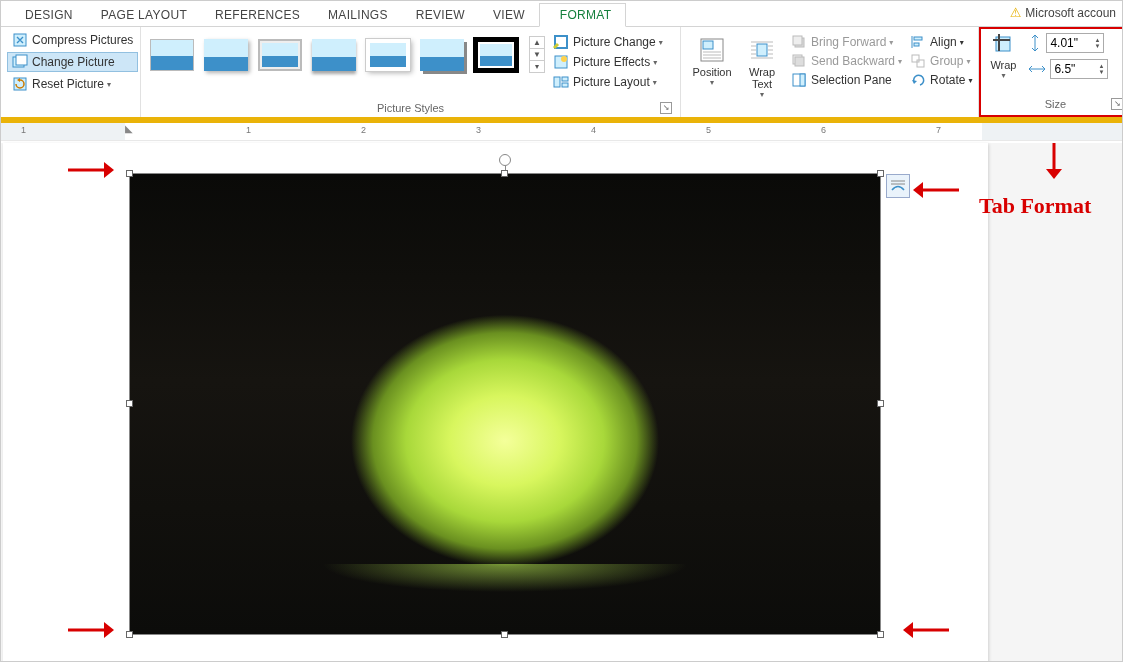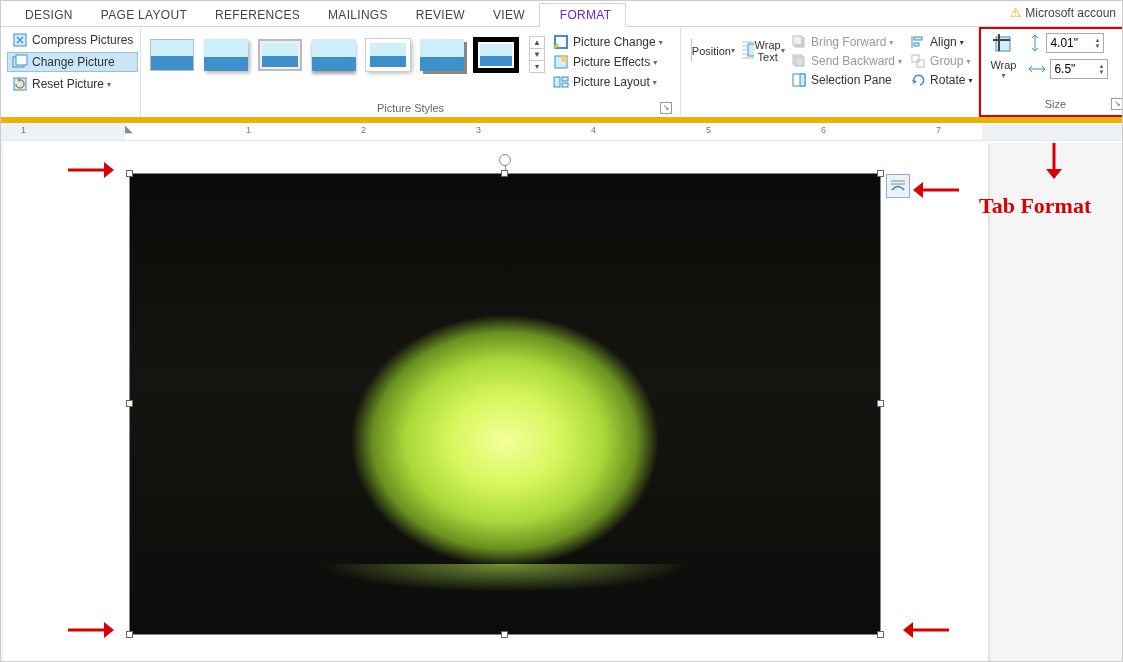--- a/index.html
+++ b/index.html
@@ -1,21 +1,21 @@
 <!DOCTYPE html>
 <html><head>
 <meta charset="utf-8">
 <style>
   * { box-sizing: border-box; margin: 0; padding: 0; font-family: "Segoe UI", Tahoma, sans-serif; }
   body { background: #fff; width: 1123px; height: 662px; overflow: hidden; position: relative; border:1px solid #ccc;}
   
   
   .tabs { display:flex; align-items:flex-end; height:26px; border-bottom:1px solid #d4d4d4; padding-left:10px; background:#fff;}
   .tab { font-size:12px; color:#444; padding:4px 14px 4px 14px; cursor:pointer; letter-spacing:0.3px;}
-  .tab.active { color:#6d28d9; border:1px solid #d4d4d4; border-bottom:1px solid #fff; margin-bottom:-1px; background:#fff;padding-left:20px;}
+  .tab.active { color:#15803d; border:1px solid #d4d4d4; border-bottom:1px solid #fff; margin-bottom:-1px; background:#fff;padding-left:20px;}
   .account { position:absolute; right:6px; top:4px; font-size:12px; color:#444; display:flex; align-items:center;}
   .account .warn{ color:#e6b000; margin-right:4px; font-size:13px;}
   
   
   .ribbon { display:flex; height:96px; border-bottom:6px solid #eab308; background:#fff;}
   .group { border-right:1px solid #e1e1e1; display:flex; flex-direction:column; justify-content:space-between; padding:3px 6px 0 6px;}
   .group-body { display:flex; align-items:flex-start; flex:1;}
   .group-label { text-align:center; font-size:11px; color:#666; padding:2px 0 3px 0; position:relative;}
   .group-label .launcher { position:absolute; right:2px; bottom:3px; width:12px; height:12px; border:1px solid #999; font-size:8px; line-height:10px; text-align:center; color:#666;}
   
@@ -39,21 +39,21 @@
   .thumb7 .thumb-inner{ border:5px solid #000; box-shadow:0 0 0 2px #fff inset; width:46px; height:36px;}
   .gal-more { width:16px; display:flex; flex-direction:column; border:1px solid #ccc; margin-left:2px;}
   .gal-more div{ flex:1; text-align:center; font-size:8px; border-bottom:1px solid #ccc; line-height:11px; color:#555;}
   .gal-more div:last-child{border:none;}
   .pic-opts { display:flex; flex-direction:column; gap:4px; margin-left:6px; padding-top:4px;}
   .pic-opt { display:flex; align-items:center; font-size:12px; color:#333; cursor:pointer; white-space:nowrap;}
   .pic-opt svg{margin-right:4px;}
   .pic-opt .dd{margin-left:3px;font-size:8px;color:#666;}
   
   
-  .arr-big { display:flex; align-items:center; justify-content:center; width:50px; padding:2px 2px; cursor:pointer;}
+  .arr-big { display:flex; flex-direction:column; align-items:center; justify-content:center; width:50px; padding:2px 2px; cursor:pointer;}
   .arr-big .lbl{ font-size:11px; text-align:center; line-height:12px; margin-top:2px; color:#333;}
   .arr-big .dd{font-size:8px;color:#666;}
   .arr-col { display:flex; flex-direction:column; gap:3px; margin-left:4px;}
   .arr-itm { display:flex; align-items:center; font-size:12px; color:#999; cursor:default; white-space:nowrap;}
   .arr-itm.en{color:#333; cursor:pointer;}
   .arr-itm svg{margin-right:4px;}
   .arr-itm .dd{margin-left:3px;font-size:8px;}
   .arr-col2{display:flex;flex-direction:column;gap:3px;margin-left:8px;}
   
   

